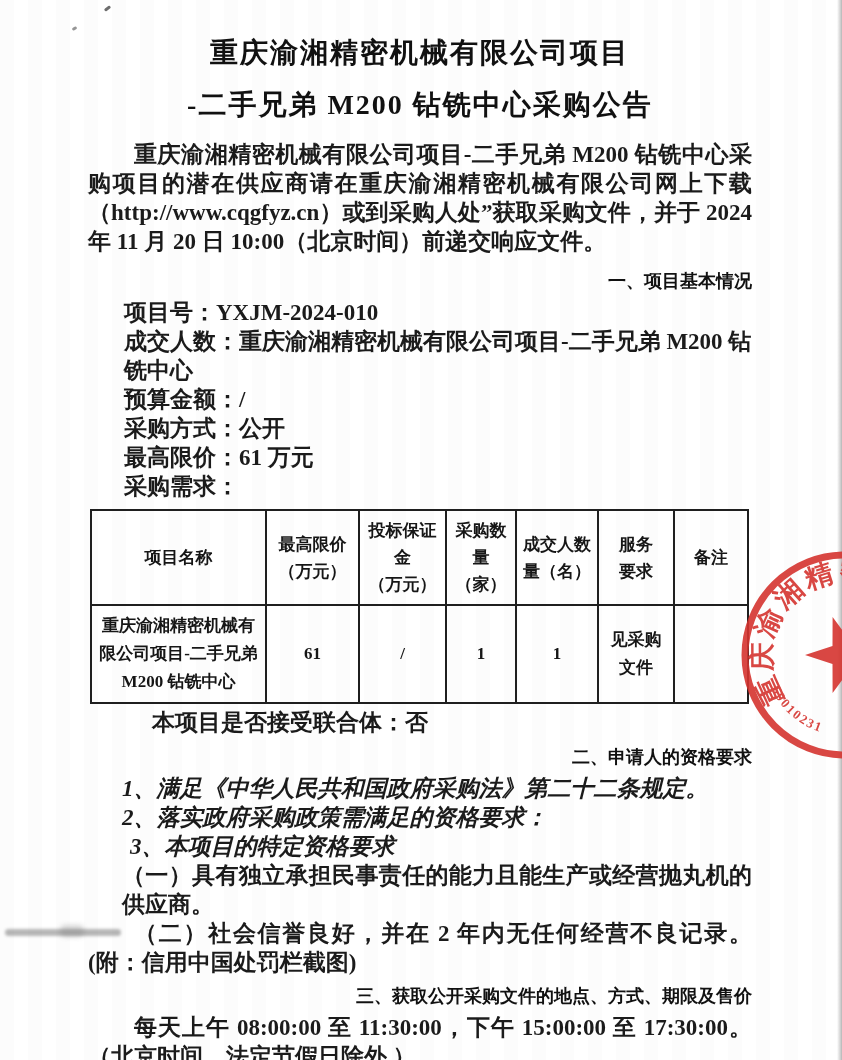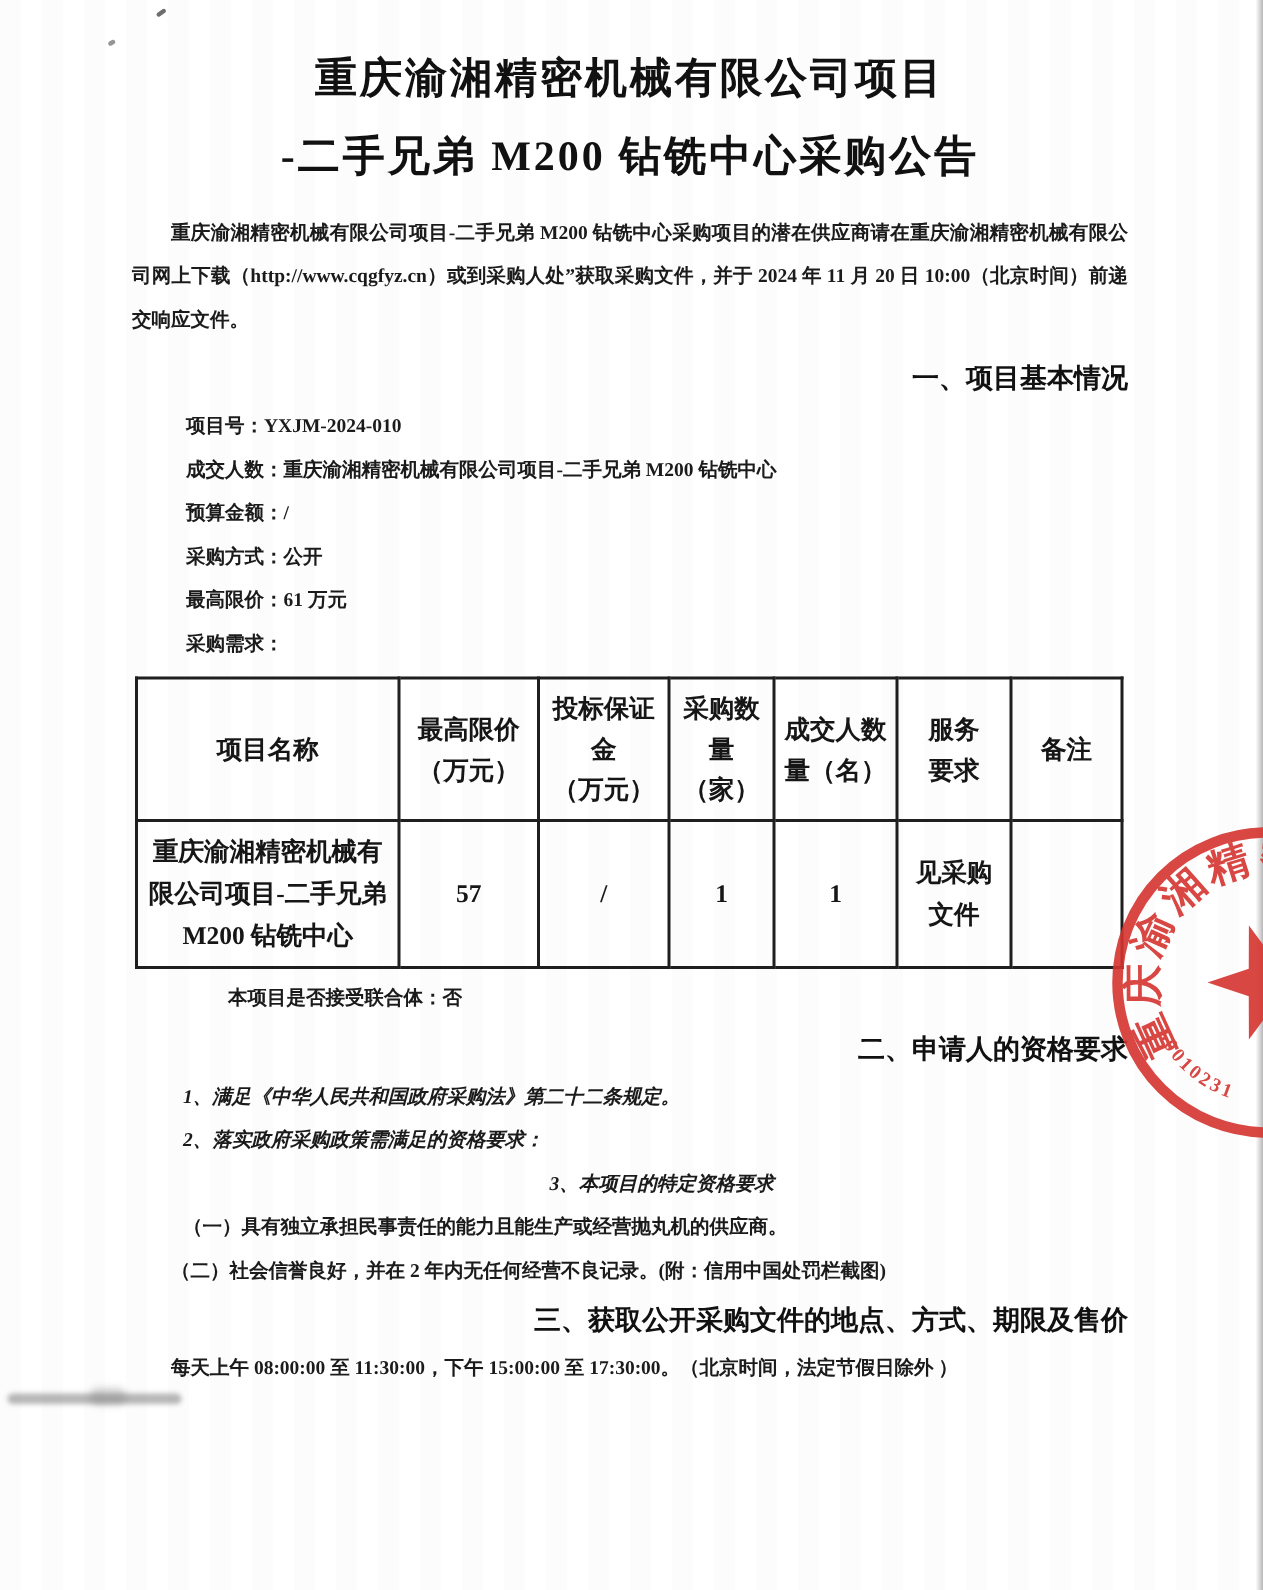--- a/index.html
+++ b/index.html
@@ -25,39 +25,39 @@
   .speck2{position:absolute;left:72px;top:27px;width:5px;height:3px;background:#6a6a6a;
     transform:rotate(-30deg);border-radius:2px;opacity:.7;}
   .smudge{position:absolute;left:5px;top:929px;width:116px;height:7px;background:#5f5f5f;
     border-radius:4px;opacity:.45;filter:blur(1.6px);}
   .smudge2{position:absolute;left:60px;top:925px;width:24px;height:12px;background:#777;
     border-radius:5px;opacity:.3;filter:blur(2.5px);}
 
   .title{font-size:28px;line-height:38px;text-align:center;letter-spacing:2px;margin:0 0 14px 0;color:#111;}
   .title.second{margin-bottom:16px;}
 
-  .body-text{font-size:13px;line-height:29px;}
+  .body-text{font-size:23px;line-height:29px;}
   .intro{text-indent:2em;text-align:justify;margin:0 0 10px 0;}
 
   .sec-heading{font-size:18px;line-height:30px;margin:4px 0 2px 12px;color:#111;text-align:right;}
   .field{margin-left:36px;line-height:29px;}
 
   table.req{border-collapse:collapse;table-layout:fixed;width:659px;margin:8px 0 4px 2px;}
   table.req th, table.req td{
     border:2px solid #1f1f1f;
     font-size:17px;text-align:center;vertical-align:middle;
     white-space:pre-line;padding:6px 3px;color:#161616;
     font-weight:bold;
   }
   table.req th{height:62px;line-height:27px;}
   table.req td{height:66px;line-height:28px;}
   .joint-note{margin-left:64px;line-height:30px;}
 
   .item-num{margin-left:34px;line-height:29px;font-style:italic;}
-  .item-num.deep{margin-left:42px;text-align:center;}
+  .item-num.deep{margin-left:42px;}
   .item-para{text-indent:2em;text-align:justify;line-height:29px;margin:0;}
   .item-paren{margin-left:34px;line-height:29px;text-align:justify;}
   .item-wrap{text-indent:2em;text-align:justify;line-height:29px;margin:0;}
 
   .stamp{position:absolute;left:728px;top:536px;width:240px;height:240px;opacity:.9;}
   .stamp text{font-family:"Liberation Serif","DejaVu Serif",serif;font-weight:bold;}
 </style>
 </head>
 <body>
 
@@ -104,21 +104,21 @@
         <th>成交人数
 量（名）</th>
         <th>服务
 要求</th>
         <th>备注</th>
       </tr>
     </thead>
     <tbody>
       <tr>
         <td>重庆渝湘精密机械有限公司项目-二手兄弟 M200 钻铣中心</td>
-        <td>57</td>
+        <td>61</td>
         <td>/</td>
         <td>1</td>
         <td>1</td>
         <td>见采购
 文件</td>
         <td></td>
       </tr>
     </tbody>
   </table>
 

